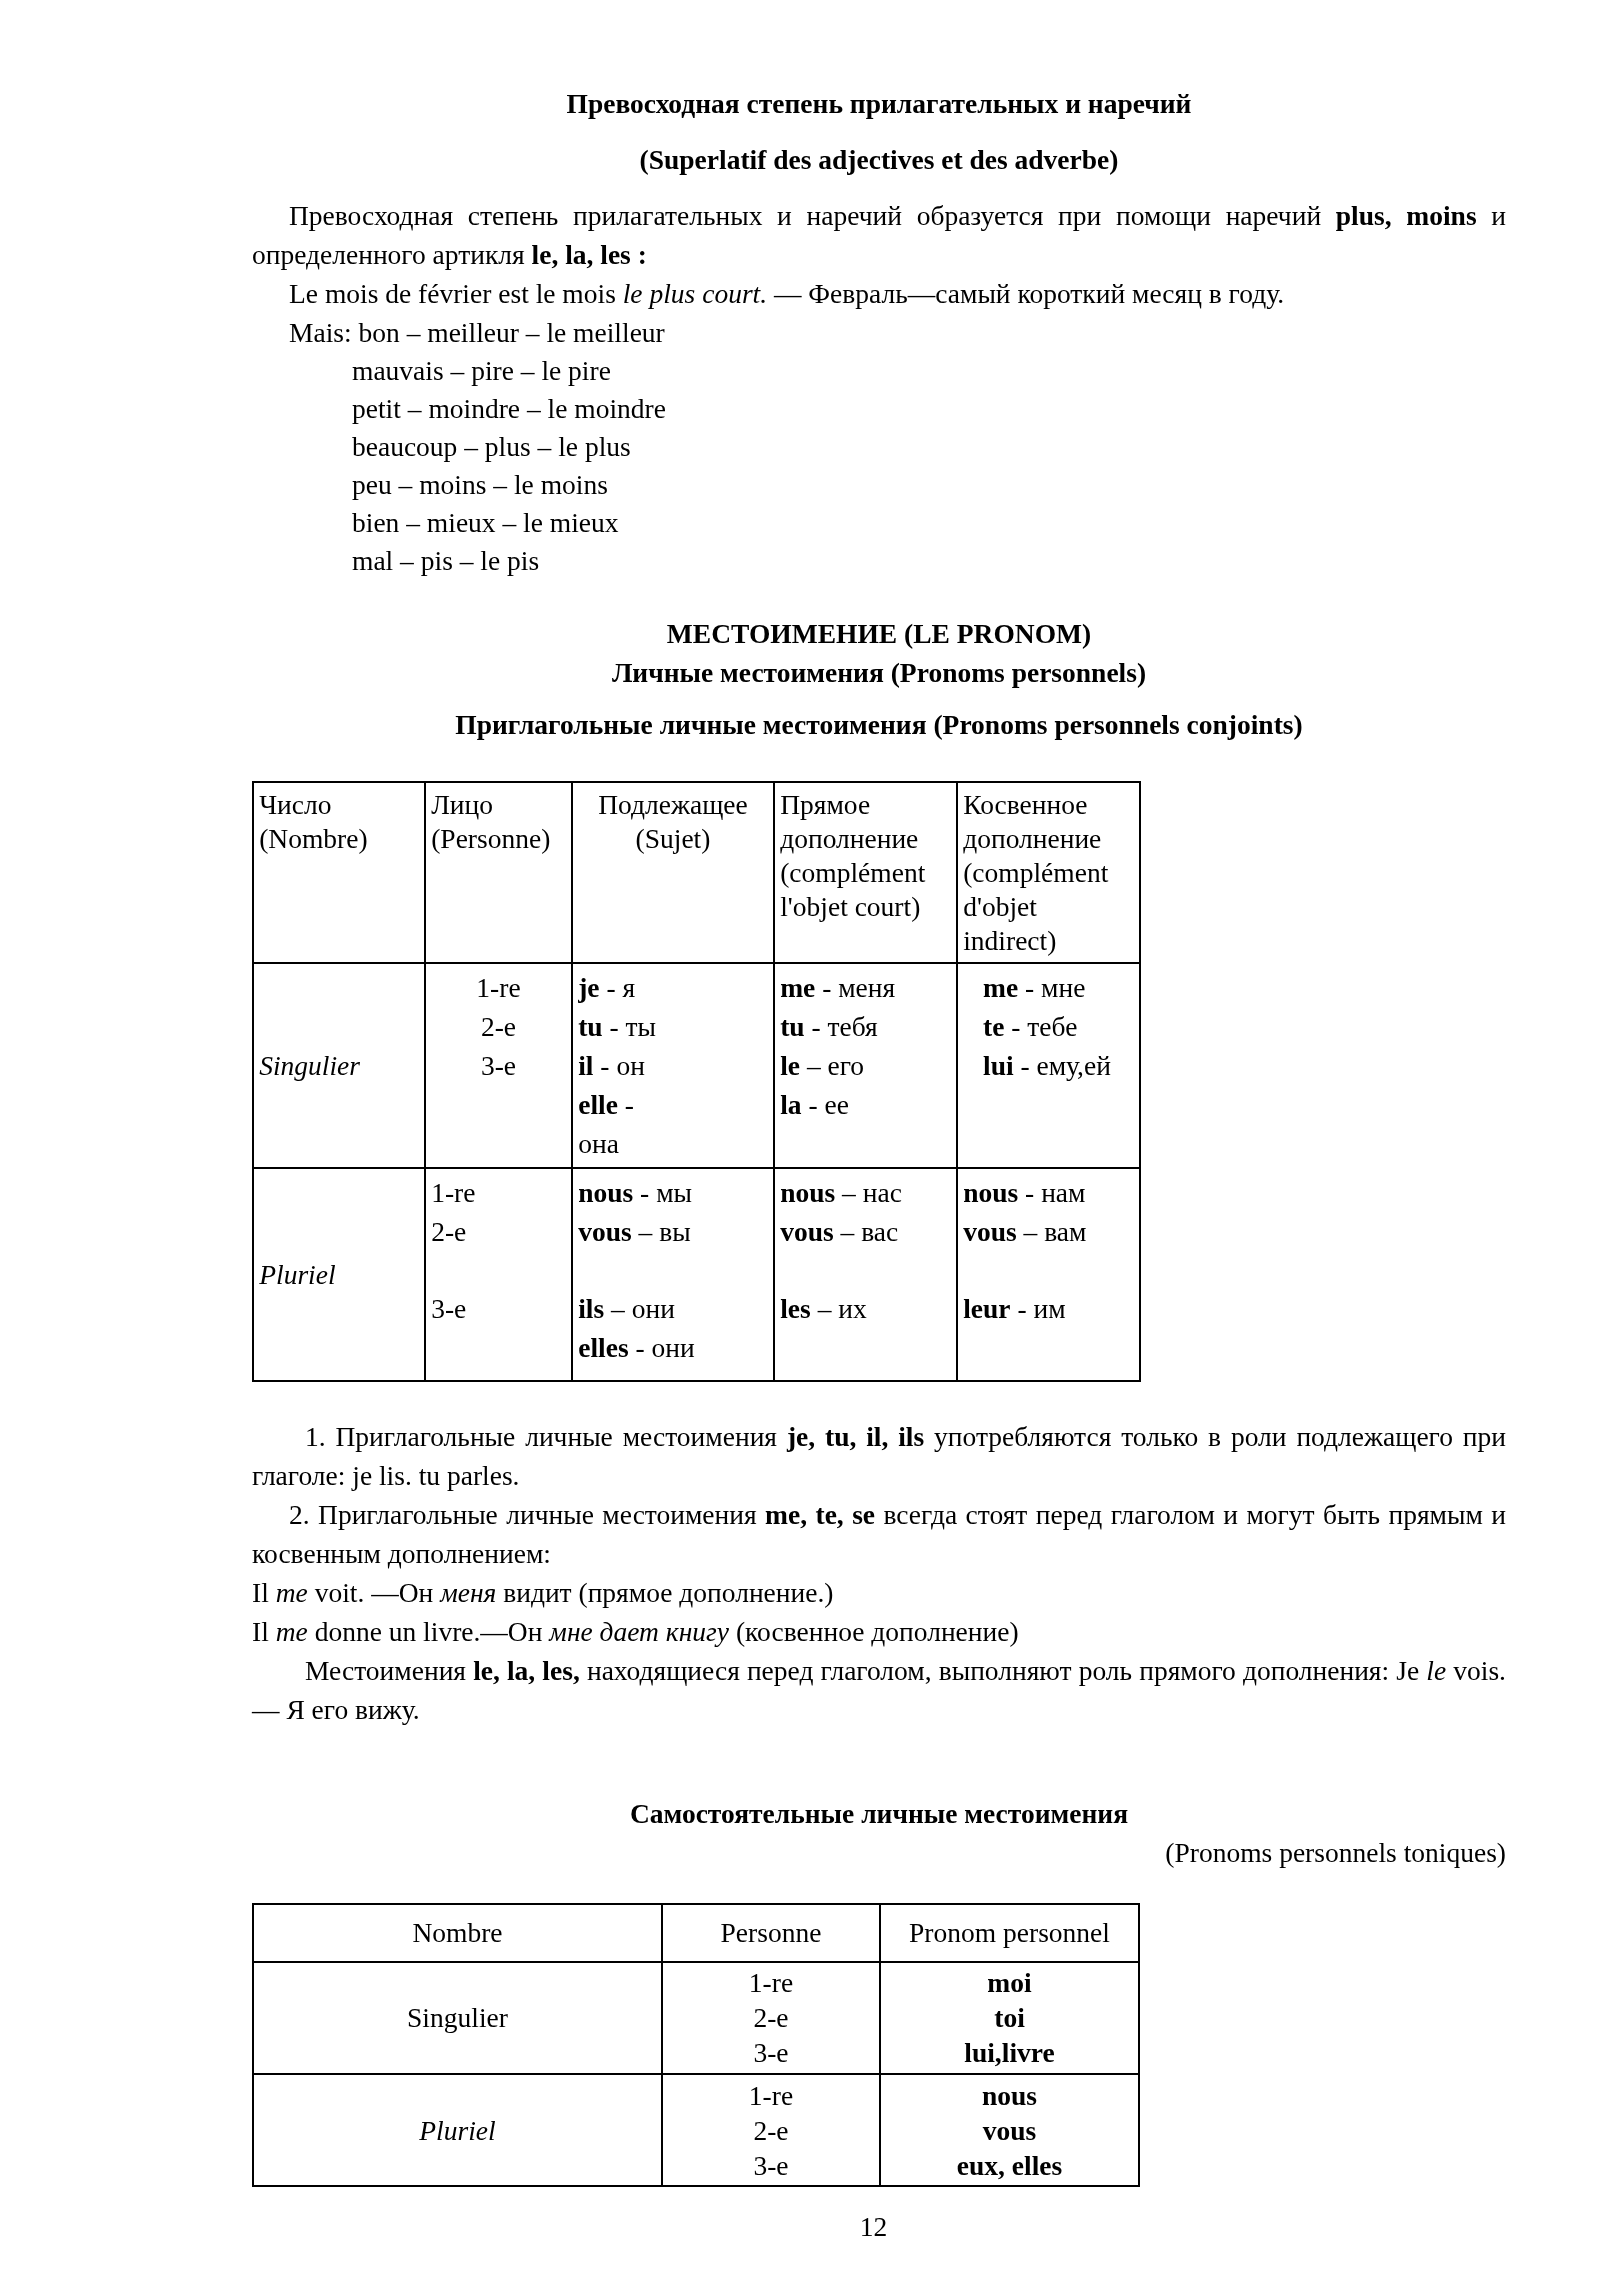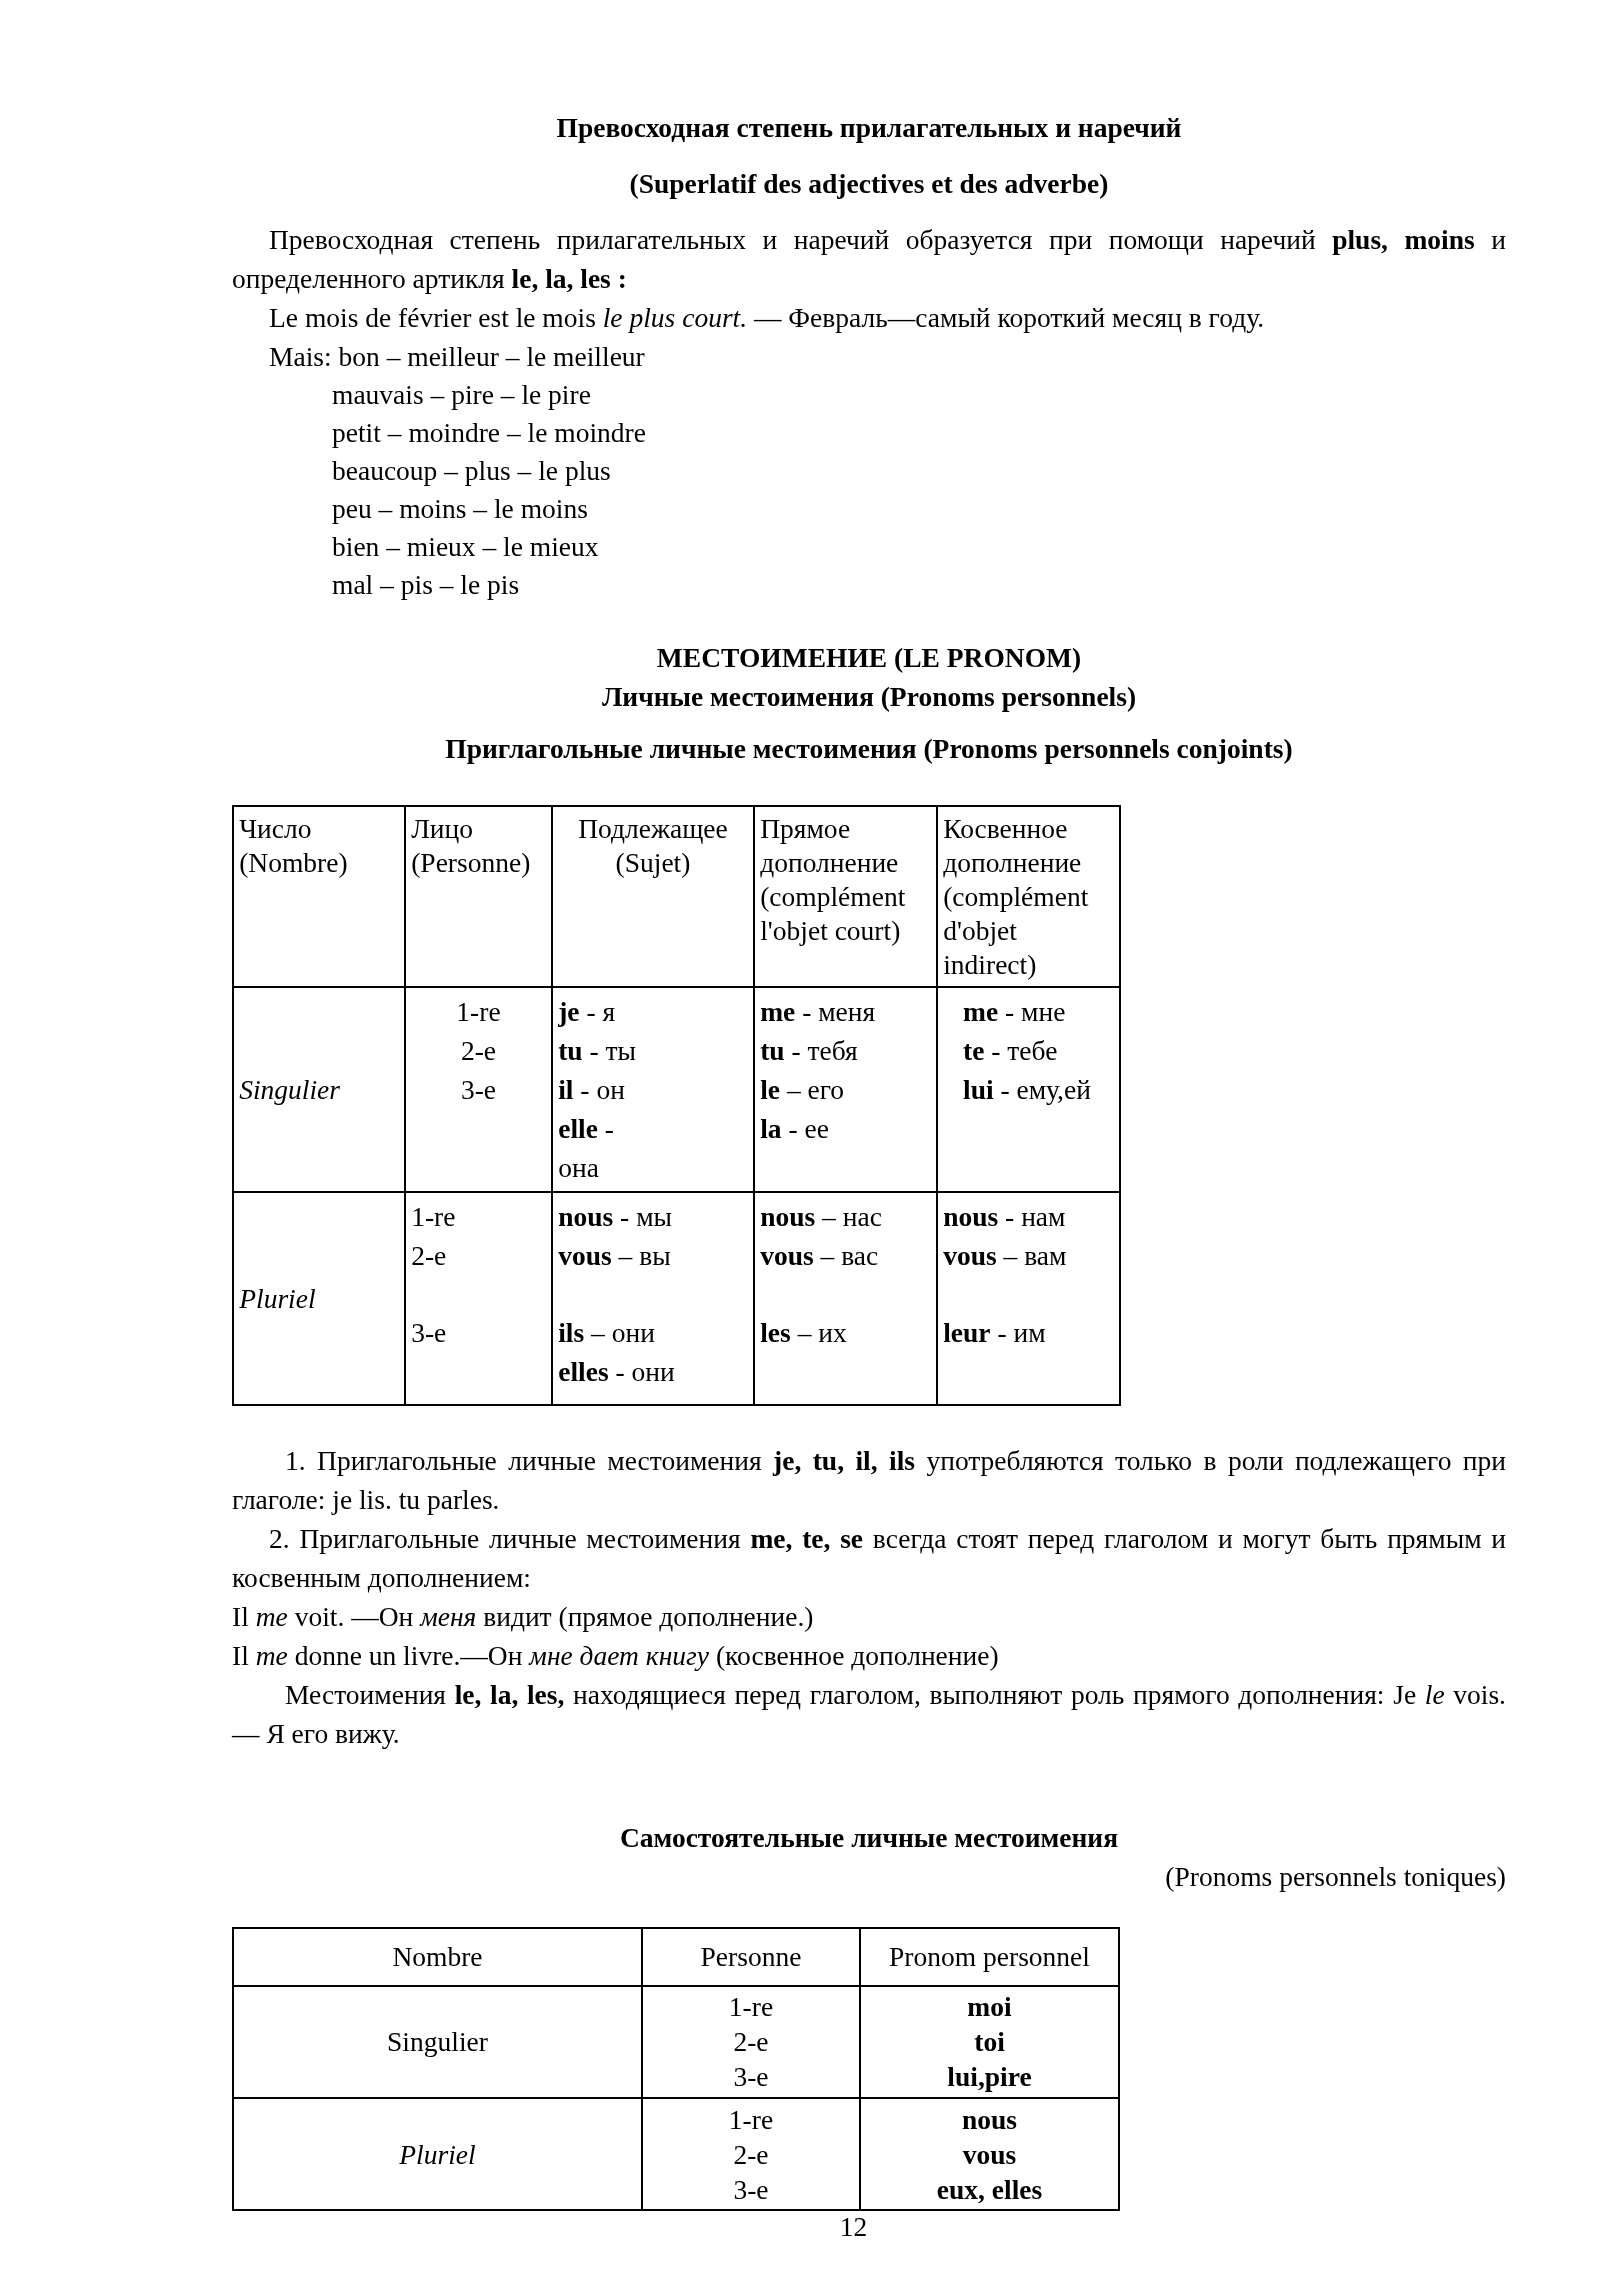--- a/index.html
+++ b/index.html
@@ -3,21 +3,21 @@
 <meta charset="utf-8">
 <style>
   html, body { margin: 0; padding: 0; }
   body {
     width: 1622px; height: 2295px;
     background: #ffffff; color: #000;
     font-family: "Liberation Serif", serif;
     font-size: 27.5px; line-height: 39px;
     position: relative;
   }
-  .page { padding: 108px 116px 0 232px; position: relative; }
+  .page { padding: 84px 116px 0 232px; position: relative; margin-left: 20px; }
   p, h1, h2, h3 { margin: 0; font-size: 27.5px; font-weight: normal; }
   b { font-weight: bold; }
   i, .italic { font-style: italic; }
   .title { font-weight: bold; text-align: center; }
   .subtitle { font-weight: bold; text-align: center; margin-top: 17px; }
   .intro { margin-top: 17px; text-align: justify; text-indent: 37px; }
   .example { padding-left: 37px; }
   .mais-intro { padding-left: 37px; }
   .mais-item { padding-left: 100px; line-height: 38px; }
   .pron-h1 { margin-top: 34px; font-weight: bold; text-align: center; }
@@ -192,21 +192,21 @@
     <tr class="body">
       <td class="cell-mid"><span>Singulier</span></td>
       <td>
         <div>1-re</div>
         <div>2-e</div>
         <div>3-e</div>
       </td>
       <td>
         <div><b>moi</b></div>
         <div><b>toi</b></div>
-        <div><b>lui,pire</b></div>
+        <div><b>lui,livre</b></div>
       </td>
     </tr>
     <tr class="body">
       <td class="cell-mid"><span class="italic">Pluriel</span></td>
       <td>
         <div>1-re</div>
         <div>2-e</div>
         <div>3-e</div>
       </td>
       <td>

